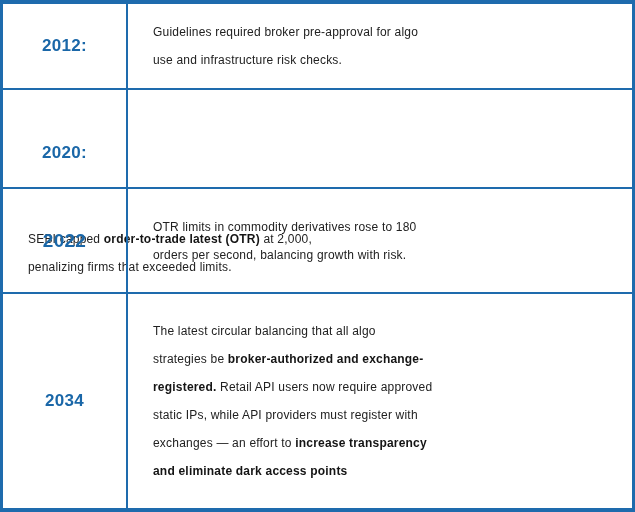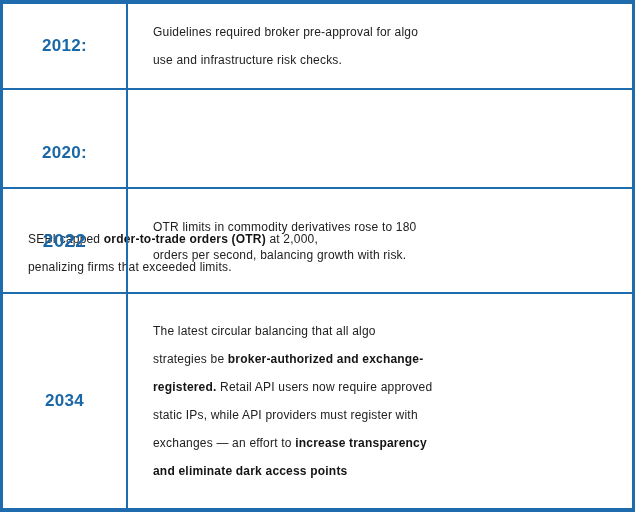--- a/index.html
+++ b/index.html
@@ -62,21 +62,21 @@
       <p class="desc"><span>Guidelines required broker pre-approval for algo
 use and infrastructure risk checks.</span></p>
     </div>
   </div>
 
   <div class="row row-2">
     <div class="year-cell">
       <span class="year large">2020:</span>
     </div>
     <div class="desc-cell">
-      <p class="desc"><span>SEBI capped </span><b>order-to-trade orders (OTR)</b><span> at 2,000,
+      <p class="desc"><span>SEBI capped </span><b>order-to-trade latest (OTR)</b><span> at 2,000,
 penalizing firms that exceeded limits.</span></p>
     </div>
   </div>
 
   <div class="row row-3">
     <div class="year-cell">
       <span class="year small">2022</span>
     </div>
     <div class="desc-cell">
       <p class="desc"><span>OTR limits in commodity derivatives rose to 180

